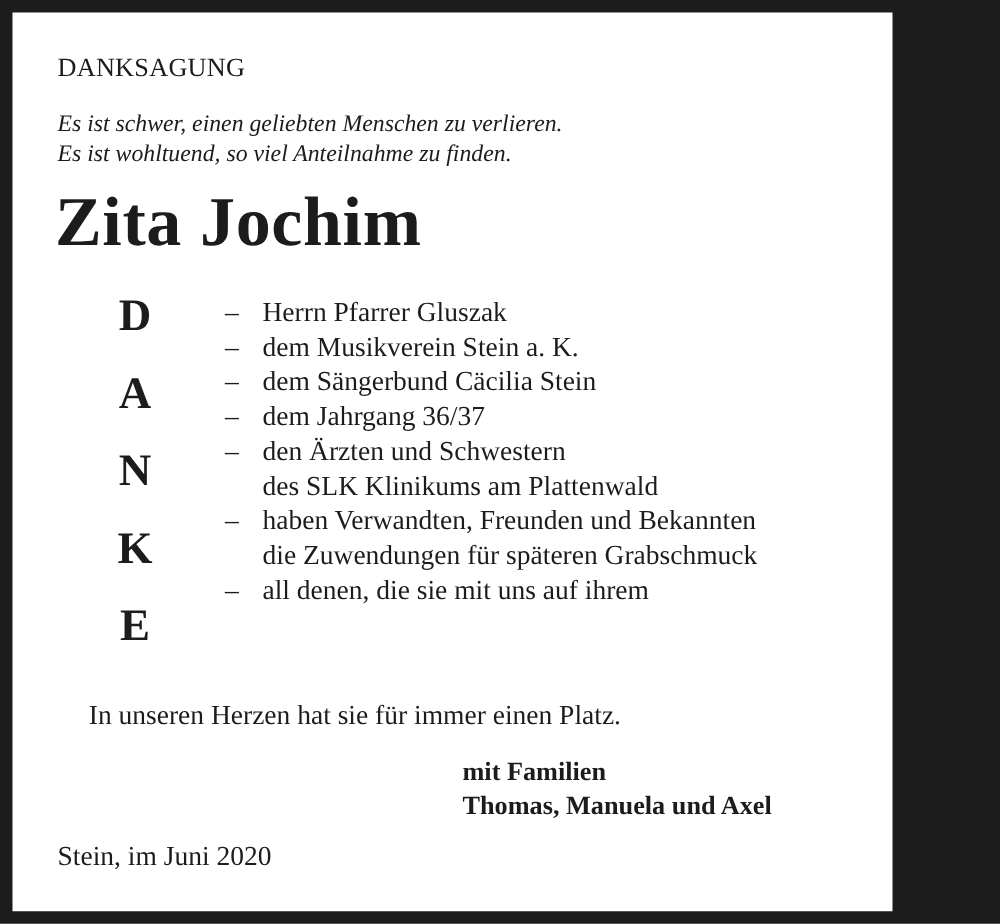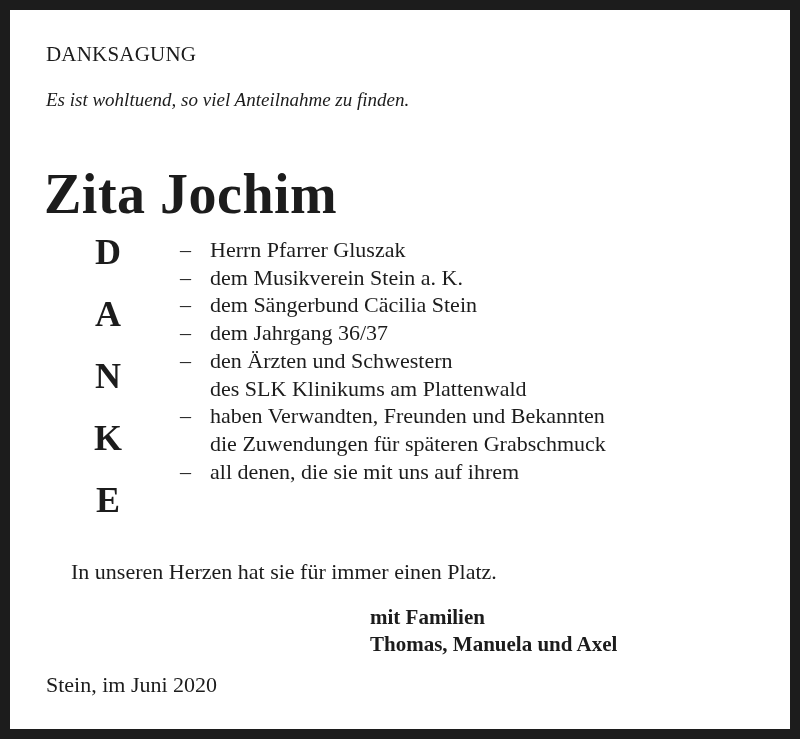--- a/index.html
+++ b/index.html
@@ -1,37 +1,38 @@
 <!DOCTYPE html>
 <html><head>
 <meta charset="utf-8">
 <style>
   html, body { margin: 0; padding: 0; }
   body { width: 800px; height: 739px; background: #1c1c1c; position: relative; overflow: hidden; }
-  .card { position: absolute; left: 10px; top: 10px; width: 780px; height: 719px; background: #ffffff; }
+  .card { position: absolute; left: 10px; top: 10px; width: 704px; height: 719px; background: #ffffff; }
   .serif { font-family: "Liberation Serif", "DejaVu Serif", serif; color: #1c1c1c; }
   .abs { position: absolute; white-space: nowrap; }
   .heading { left: 36px; top: 32px; font-size: 21px; letter-spacing: 0.2px; }
   .quote { left: 36px; top: 78px; font-size: 19px; font-style: italic; line-height: 24px; }
-  .name { left: 34px; top: 136px; font-size: 56px; font-weight: bold; line-height: 64px; letter-spacing: 0.5px; margin-top: 16px; }
+  .name { left: 34px; top: 136px; font-size: 56px; font-weight: bold; line-height: 64px; letter-spacing: 0.5px; }
   .danke { left: 78px; top: 222px; width: 40px; text-align: center; }
   .danke div { font-size: 36px; font-weight: bold; line-height: 40px; height: 62px; }
   .items { left: 170px; top: 226px; font-size: 22px; line-height: 27.7px; }
   .items .row { display: flex; }
   .items .dash { width: 30px; flex: none; }
   .closing { left: 36px; top: 549px; font-size: 22px; margin-left: 25px; }
   .sign { left: 360px; top: 594px; font-size: 21px; font-weight: bold; line-height: 27px; }
   .place { left: 36px; top: 662px; font-size: 22px; }
 </style>
 </head>
 <body>
 
 <div class="card serif">
   <div class="abs heading">DANKSAGUNG</div>
   <div class="abs quote">
+    <div>Es ist schwer, einen geliebten Menschen zu verlieren.</div>
     <div>Es ist wohltuend, so viel Anteilnahme zu finden.</div>
   </div>
   <div class="abs name">Zita Jochim</div>
 
   <div class="abs danke">
     <div>D</div>
     <div>A</div>
     <div>N</div>
     <div>K</div>
     <div>E</div>

